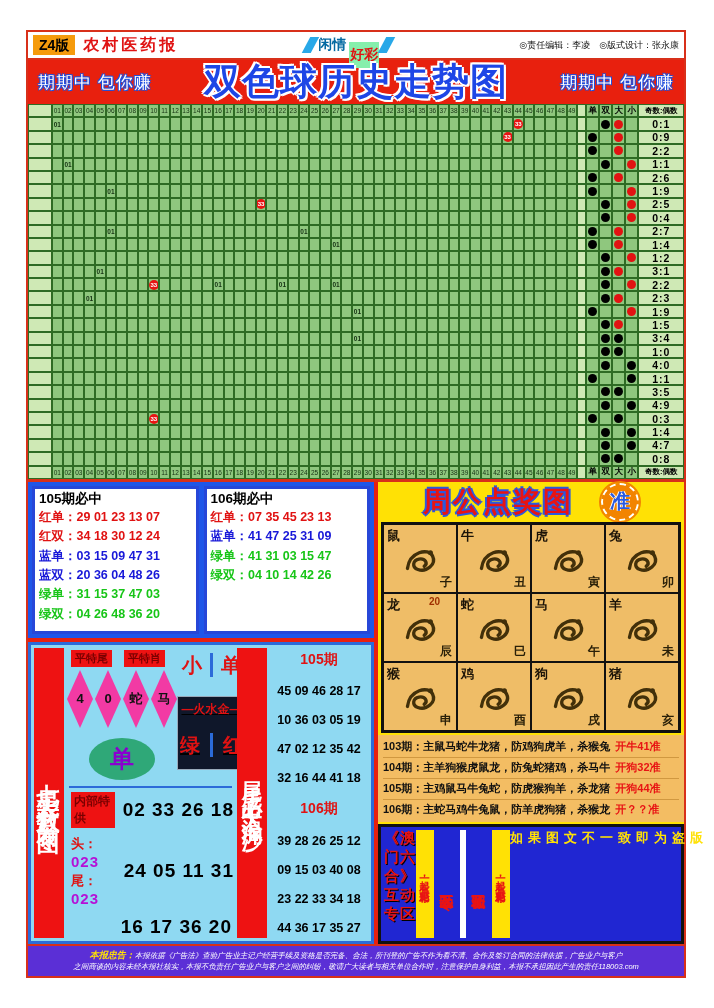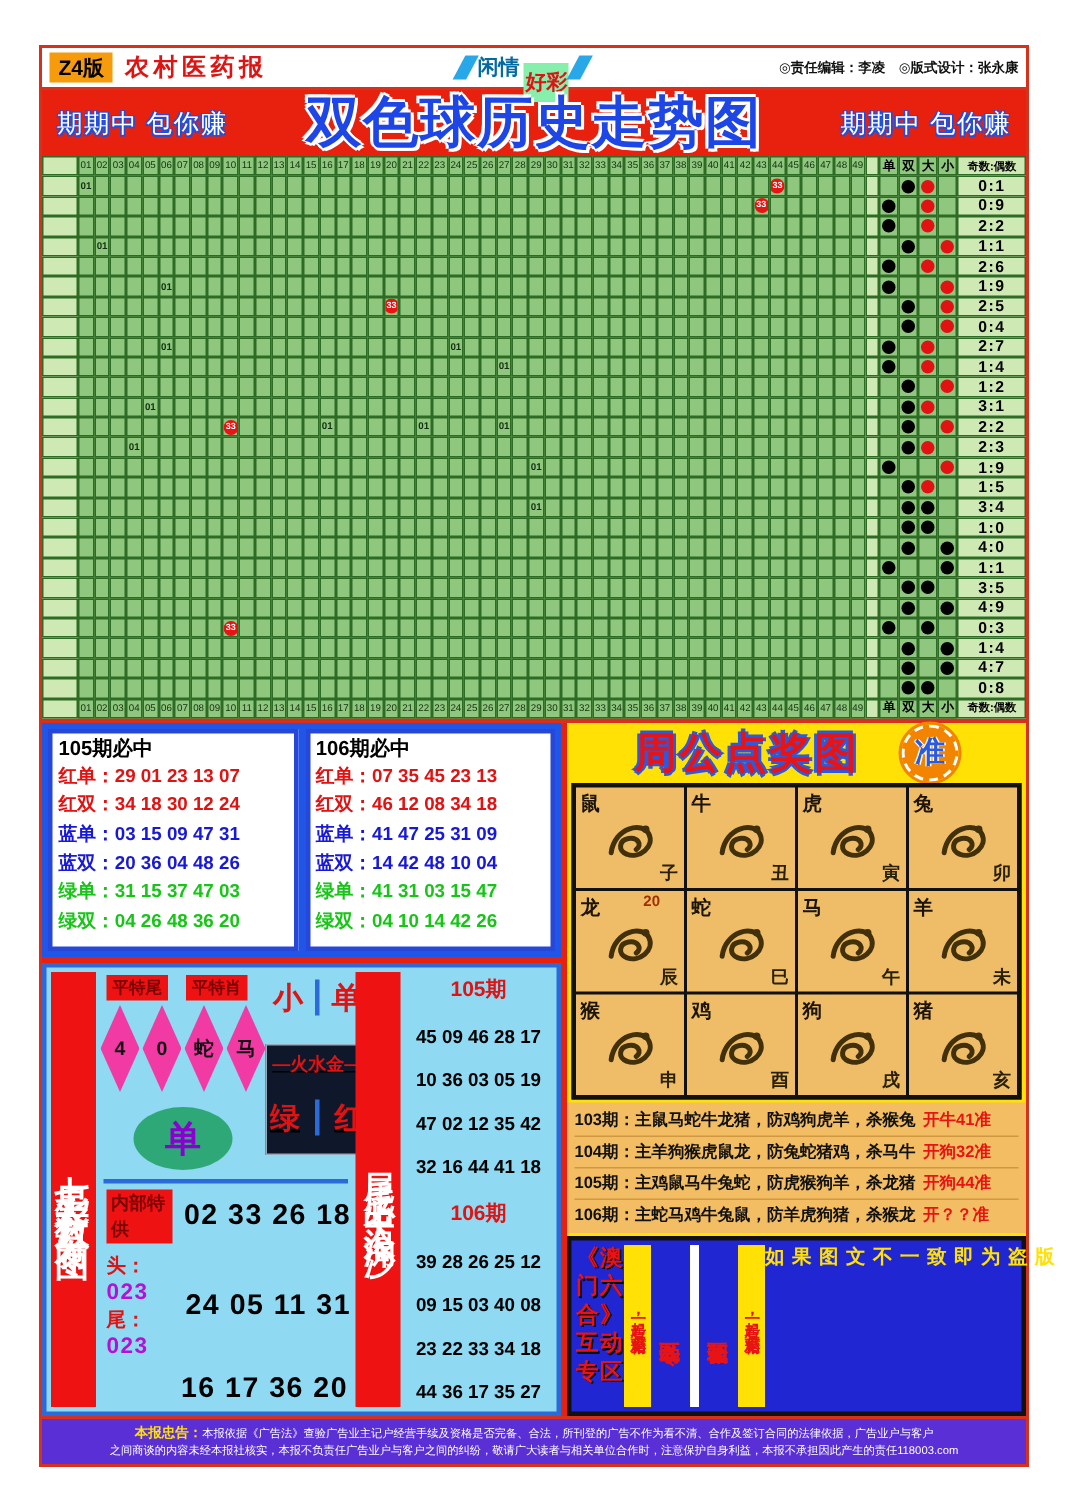--- a/index.html
+++ b/index.html
@@ -7,21 +7,21 @@
   .content{position:absolute;left:26px;top:30px;width:660px;border:2px solid #d8301a;background:#fff;box-sizing:border-box;}
 
   
   .masthead{height:26px;display:flex;align-items:center;padding:0 5px;border-bottom:2px solid #d8301a;}
   .edition{background:#f59b0c;color:#000;font-weight:bold;font-size:14px;padding:0 6px;line-height:20px;}
   .paper-name{color:#e01313;font-weight:bold;font-size:16px;letter-spacing:3px;margin-left:8px;}
   .flag{margin:0 auto;display:flex;align-items:center;gap:3px;}
   .flag-slash{width:9px;height:16px;background:#28a8e8;transform:skewX(-28deg);}
   .flag-black{color:#0369a1;font-weight:bold;font-size:14px;}
   .flag-red{color:#e01313;font-weight:bold;font-size:14px;background:#86efac;padding:4px 1px;margin-top:20px;}
-  .credits{font-size:9px;color:#111;white-space:nowrap;font-weight:bold;}
+  .credits{font-size:9px;color:#111;white-space:nowrap;}
 
   
   .banner{height:44px;background:#e8200e;display:flex;align-items:center;justify-content:space-between;padding:0 10px;}
   .slogan{color:#fff;font-weight:normal;font-size:17px;letter-spacing:1px;white-space:nowrap;
     text-shadow:1px 1px 0 #1e50e0,-1px -1px 0 #1e50e0,1px -1px 0 #1e50e0,-1px 1px 0 #1e50e0;}
   .main-title{color:#1e46e6;font-weight:bold;font-size:37px;letter-spacing:1px;white-space:nowrap;
     text-shadow:2px 0 0 #fff,-2px 0 0 #fff,0 2px 0 #fff,0 -2px 0 #fff,2px 2px 0 #fff,-2px -2px 0 #fff;}
 
   
   .trend-grid{background:#8fc77e;border-bottom:3px solid #d8301a;}
@@ -106,21 +106,21 @@
   .strip{background:#ffe105;color:#e81414;font-weight:bold;font-size:10.5px;width:18px;display:flex;align-items:center;justify-content:center;}
   .promo-inner-label{color:#e81414;font-size:14px;font-weight:bold;display:flex;align-items:center;justify-content:center;width:20px;}
   .photo{flex:1;background:linear-gradient(110deg,#caa98c,#ecdcc6 40%,#b09078);border:3px solid #fff;position:relative;overflow:hidden;min-width:0;}
   .photo-main{position:absolute;left:8px;bottom:2px;font-size:17px;font-weight:bold;letter-spacing:5px;white-space:nowrap;text-shadow:1px 1px 0 #fff;}
   .photo-side{position:absolute;right:3px;top:2px;color:#e81414;font-size:9px;font-weight:bold;}
   .photo-badge{position:absolute;right:24px;top:26px;background:#fff;color:#e81414;font-size:7px;font-weight:bold;border-radius:50%;padding:3px 2px;border:1px solid #e81414;}
   .promo-bottom{text-align:center;color:#ffe105;font-size:13px;font-weight:bold;letter-spacing:5px;white-space:nowrap;}
 
   
   .footer{background:#5b2fd6;border-top:2px solid #d8301a;padding:3px 0 4px;display:flex;flex-direction:column;align-items:center;justify-content:center;}
-  .footer-line{font-size:7.5px;line-height:1.4;color:#fff;white-space:nowrap;}
+  .footer-line{font-size:7.5px;line-height:1.4;color:#fff;white-space:nowrap;font-style:italic;}
   .footer-label{color:#ffe105;font-weight:bold;font-size:9px;}
 </style>
 </head>
 <body>
 
 <div class="content">
 
   <div class="masthead">
     <span class="edition">Z4版</span>
     <span class="paper-name">农村医药报</span>
@@ -1888,23 +1888,21 @@
             <div class="pred-row c-red">红单：29 01 23 13 07</div>
             <div class="pred-row c-red">红双：34 18 30 12 24</div>
             <div class="pred-row c-blue">蓝单：03 15 09 47 31</div>
             <div class="pred-row c-blue">蓝双：20 36 04 48 26</div>
             <div class="pred-row c-green">绿单：31 15 37 47 03</div>
             <div class="pred-row c-green">绿双：04 26 48 36 20</div>
           </div>
           <div class="pred-box">
             <div class="box-title">106期必中</div>
             <div class="pred-row c-red">红单：07 35 45 23 13</div>
-            <div class="pred-row c-red">红双：46 12 08 34 18</div>
             <div class="pred-row c-blue">蓝单：41 47 25 31 09</div>
-            <div class="pred-row c-blue">蓝双：14 42 48 10 04</div>
             <div class="pred-row c-green">绿单：41 31 03 15 47</div>
             <div class="pred-row c-green">绿双：04 10 14 42 26</div>
           </div>
         </div>
       <div class="h-div"></div>
       <div class="qxc-panel">
         <div class="qxc-banner vertical">七星彩合数分布图</div>
         <div class="qxc-main">
           <div class="qxc-top">
             <div class="qxc-left">

